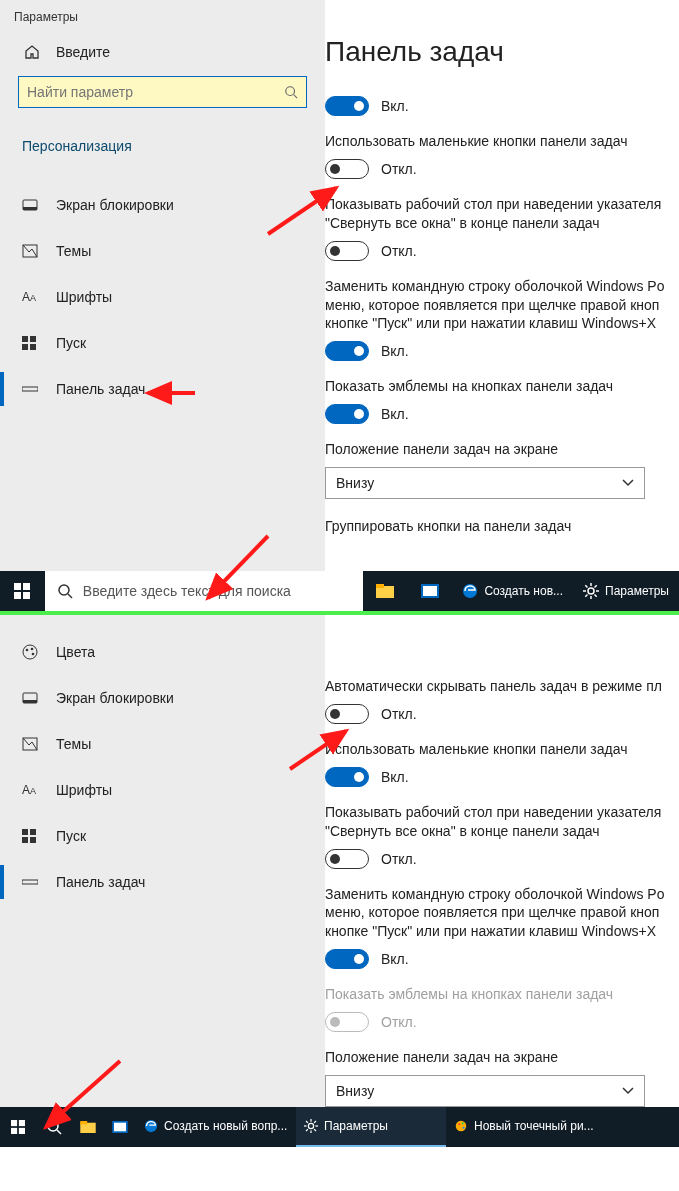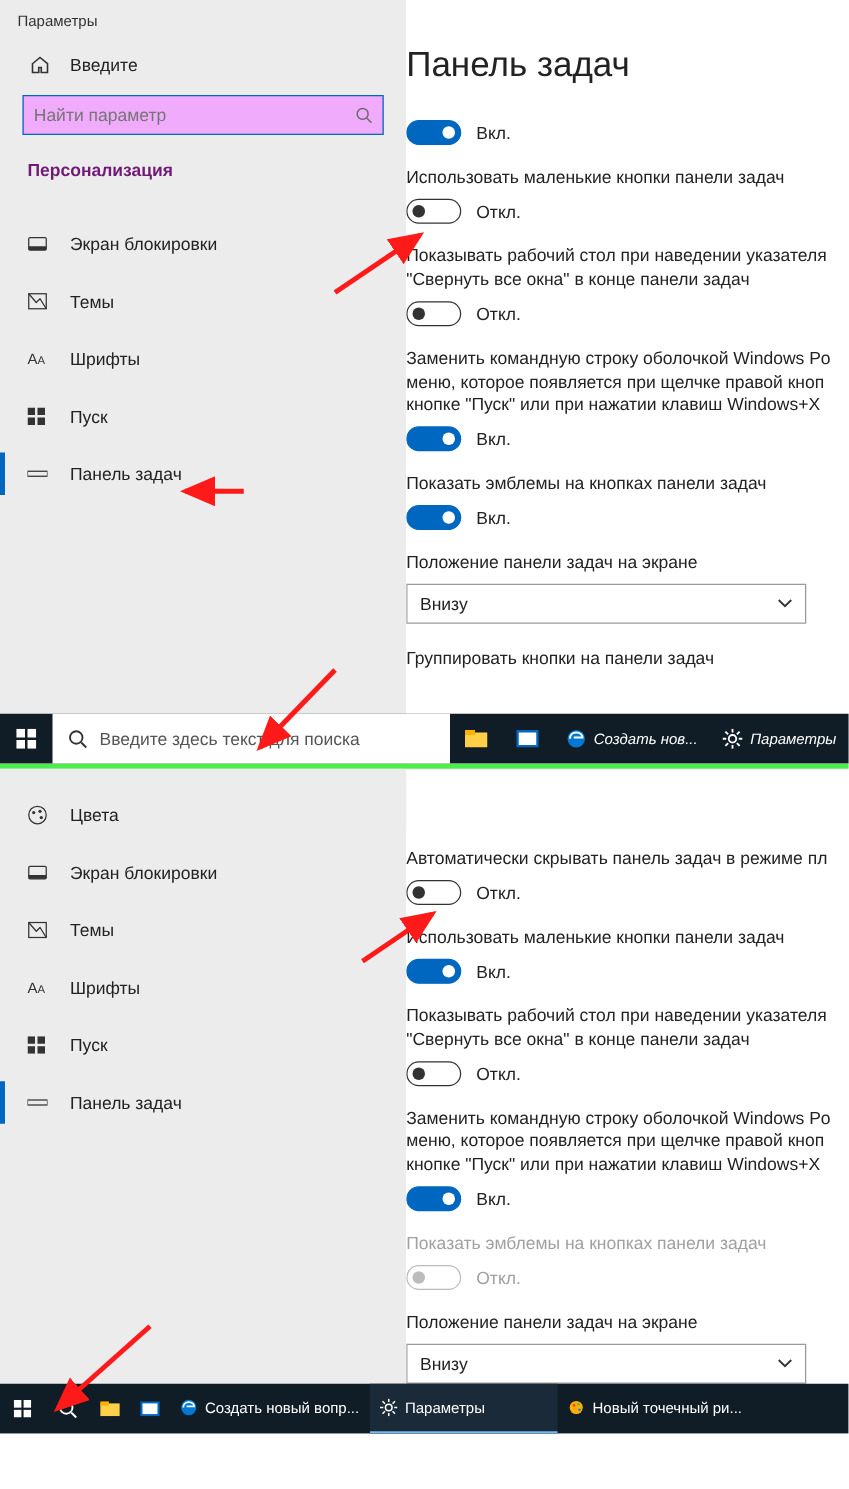--- a/index.html
+++ b/index.html
@@ -6,24 +6,24 @@
   body { width: 679px; background: #fff; }
   .top-half, .bottom-half { position: relative; }
   .top-half { height: 611px; overflow: hidden; }
   .bottom-half { height: 536px; overflow: hidden; border-top: 4px solid #4bee4b; }
   .settings-app { display: flex; height: 100%; background: #fff; }
   .sidebar { width: 325px; background: #ececec; padding-top: 10px; display: flex; flex-direction: column; }
   .window-title { font-size: 12px; color: #333; padding: 0 14px 12px 14px; }
   .home-row { display: flex; align-items: center; padding: 8px 22px; font-size: 14px; color: #222; cursor: pointer; }
   .home-row .ico { width: 20px; display: inline-flex; justify-content: center; margin-right: 14px; }
   .search-wrap { padding: 8px 18px 14px 18px; }
-  .search-box { width: 100%; height: 32px; border: 1px solid #0067c0; background: #f0abfc; display: flex; align-items: center; padding: 0 8px; }
+  .search-box { width: 100%; height: 32px; border: 1px solid #0067c0; background: #fef9c3; display: flex; align-items: center; padding: 0 8px; }
   .search-box input { flex: 1; border: none; outline: none; font-size: 14px; color: #666; background: transparent; }
   .search-box .mag { color: #666; font-size: 14px; }
-  .section-head { padding: 6px 22px 6px 22px; font-size: 14px; font-weight: 700; color: #701a75; }
+  .section-head { padding: 6px 22px 6px 22px; font-size: 14px; font-weight: 400; color: #0c4a6e; margin-top: 10px; }
   .nav-item { display: flex; align-items: center; height: 46px; padding: 0 22px; font-size: 14px; color: #222; cursor: pointer; position: relative; }
   .nav-item .ico { width: 20px; display: inline-flex; justify-content: flex-start; margin-right: 14px; font-size: 14px; color: #333; }
   .nav-item.active::before { content: ""; position: absolute; left: 0; top: 6px; bottom: 6px; width: 4px; background: #0067c0; }
   .content { flex: 1; background: #fff; padding: 36px 0 0 0; color: #222; overflow: hidden; }
   .content h1 { font-size: 28px; font-weight: 400; padding-bottom: 20px; }
   .ctl-label { font-size: 14px; line-height: 1.35; padding-right: 4px; }
   .ctl-label.dis { color: #a0a0a0; }
   .toggle-row { display: flex; align-items: center; margin: 8px 0 16px 0; }
   .toggle { width: 44px; height: 20px; border-radius: 10px; border: 1px solid #333; position: relative; cursor: pointer; background: #fff; }
   .toggle .knob { position: absolute; width: 10px; height: 10px; border-radius: 50%; background: #333; top: 4px; left: 4px; }
@@ -34,21 +34,21 @@
   .toggle-txt { margin-left: 12px; font-size: 14px; }
   .toggle-txt.dis { color: #a0a0a0; }
   .dropdown { height: 32px; border: 1px solid #999; background: #fff; display: flex; align-items: center; justify-content: space-between; padding: 0 10px; font-size: 14px; margin: 8px 0 18px 0; width: 320px; max-width: 100%; cursor: pointer; }
   .block { margin-bottom: 4px; }
   .taskbar { height: 40px; background: #101c26; display: flex; align-items: center; color: #fff; font-size: 13px; position: absolute; left: 0; right: 0; }
   .tb1 { bottom: 0; }
   .tb-start { width: 48px; display: flex; align-items: center; justify-content: center; height: 100%; cursor: pointer; }
   .tb-search-big { flex: 0 0 318px; height: 100%; background: #fff; color: #555; display: flex; align-items: center; padding: 0 12px; font-size: 14px; cursor: text; }
   .tb-search-big .mag { margin-right: 10px; color: #333; }
   .tb-icon { width: 48px; height: 100%; display: flex; align-items: center; justify-content: center; cursor: pointer; }
-  .tb-item { height: 100%; display: flex; align-items: center; padding: 0 10px; cursor: pointer; gap: 6px; font-style: italic; }
+  .tb-item { height: 100%; display: flex; align-items: center; padding: 0 10px; cursor: pointer; gap: 6px; }
   .tb-app { height: 100%; display: flex; align-items: center; padding: 0 8px; cursor: pointer; gap: 6px; border-bottom: 2px solid transparent; min-width: 0; }
   .tb-app.active { background: #1a2a38; border-bottom-color: #76b9ed; }
   .tb-label { white-space: nowrap; overflow: hidden; text-overflow: ellipsis; max-width: 110px; font-size: 12px; }
   .taskbar2 { height: 40px; background: #101c26; display: flex; align-items: flex-start; color: #fff; font-size: 12px; position: absolute; left: 0; right: 0; bottom: 0; }
   svg { display: block; }
   .arrow { position: absolute; pointer-events: none; }
   .sidebar-b { width: 325px; background: #ececec; padding-top: 14px; }
   .bottom-half .settings-app { height: 100%; }
   .bottom-half .content { padding-top: 14px; margin-top: 48px; }
 </style>

